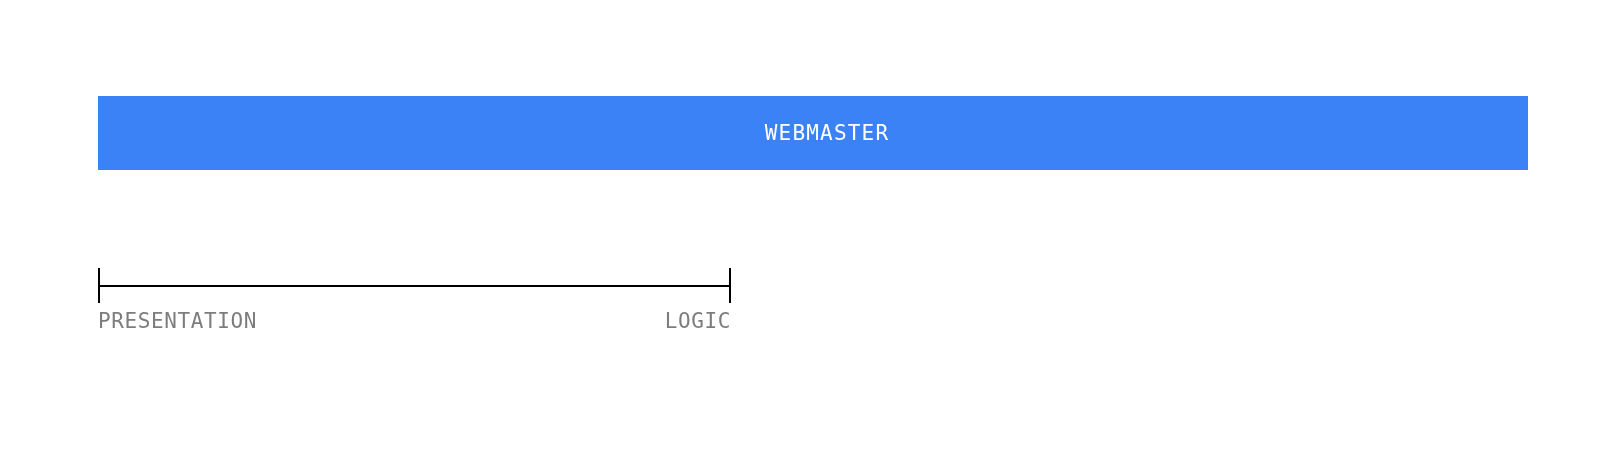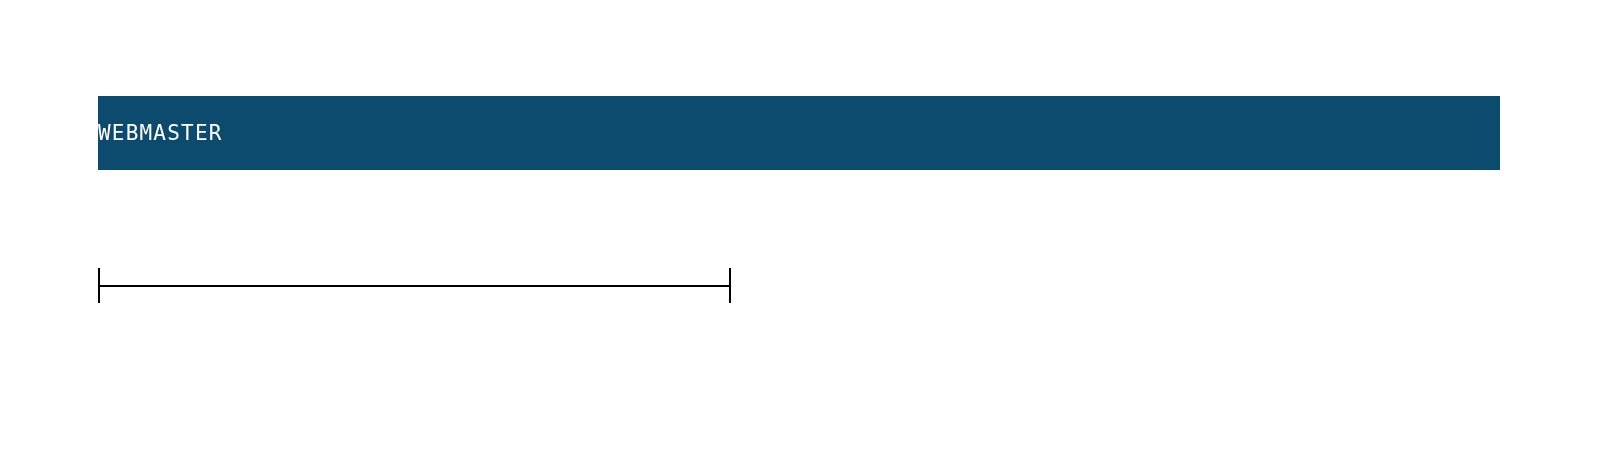--- a/index.html
+++ b/index.html
@@ -19,24 +19,25 @@
     overflow: hidden;
   }
 
   
   .header-bar {
     position: absolute;
     left: 98px;
     top: 96px;
     width: 1402px;
     height: 74px;
-    background: #0c4a6e;
+    background: #3b82f6;
     display: flex;
     align-items: center;
-    justify-content: flex-start;
+    justify-content: center;
+    padding-left: 28px;
   }
   .header-title {
     color: #ffffff;
     font-family: "DejaVu Sans Mono", "Liberation Mono", monospace;
     font-size: 21px;
     letter-spacing: 1.2px;
     line-height: 1;
     white-space: nowrap;
     user-select: none;
   }
@@ -95,16 +96,20 @@
 <div id="canvas">
 
   <div class="header-bar">
     <span class="header-title">WEBMASTER</span>
   </div>
 
   <div class="bracket-group" id="bracket-presentation-logic">
     <div class="bracket-tick left"></div>
     <div class="bracket-rule"></div>
     <div class="bracket-tick right"></div>
+    <div class="bracket-labels spread">
+      <span class="bracket-label">PRESENTATION</span>
+      <span class="bracket-label">LOGIC</span>
+    </div>
   </div>
 
 
 </div>
 
 </body></html>

